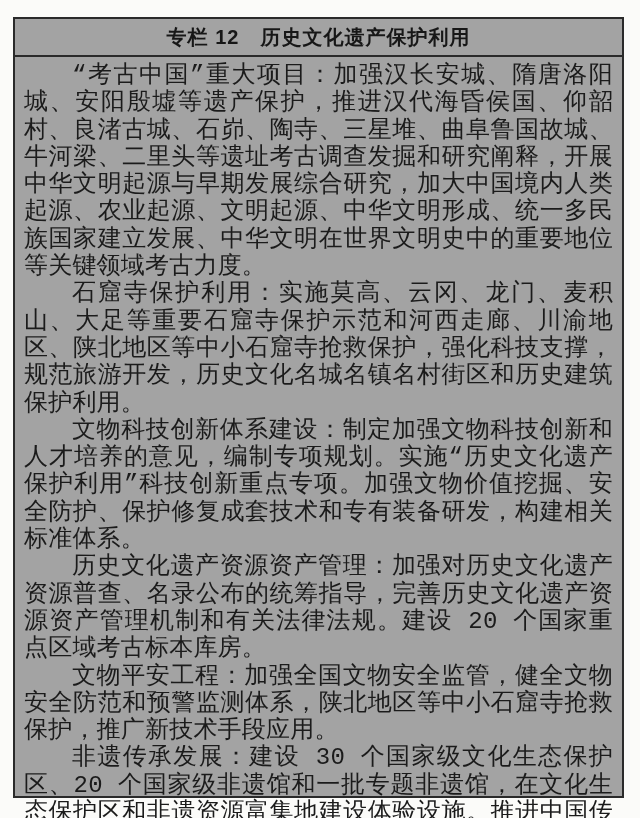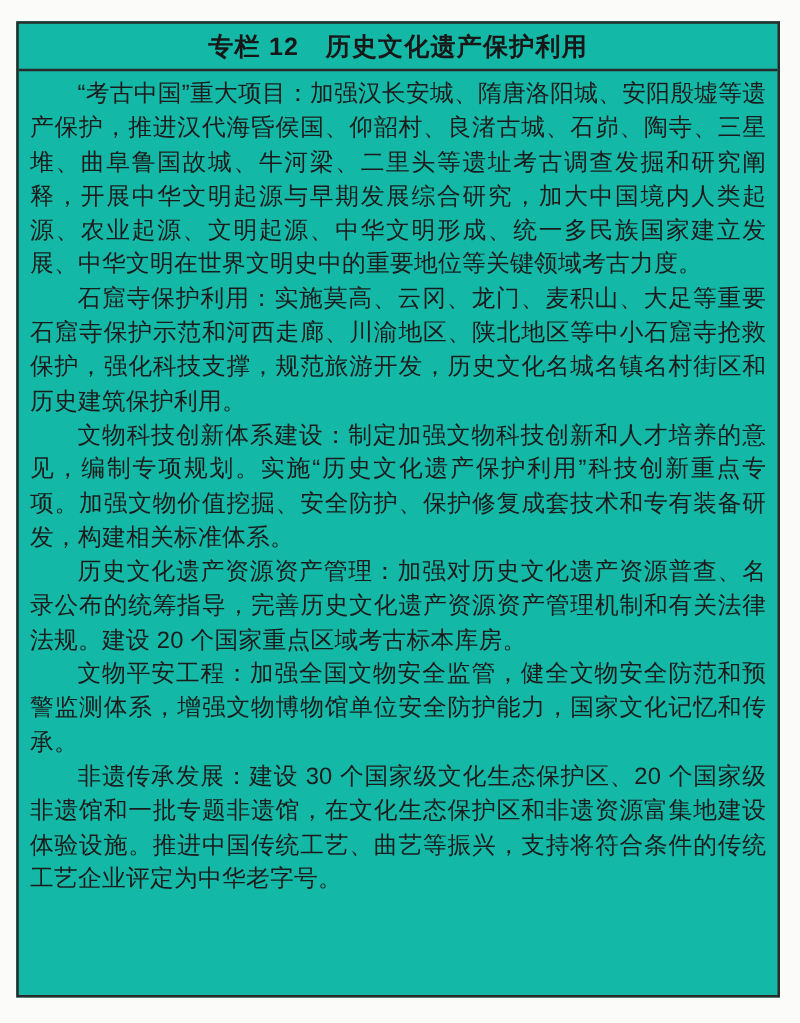--- a/index.html
+++ b/index.html
@@ -15,21 +15,21 @@
     font-family: "Liberation Serif", "DejaVu Serif", serif;
   }
   .panel {
     position: absolute;
     left: 13px;
     top: 17px;
     width: 611px;
     height: 781px;
     box-sizing: border-box;
     border: 2px solid #2a2a2a;
-    background: #14b8a6;
+    background: #a3a3a3;
   }
   .panel-title {
     box-sizing: border-box;
     height: 38px;
     border-bottom: 2px solid #2a2a2a;
     display: flex;
     align-items: center;
     justify-content: center;
     font-family: "Liberation Sans", "DejaVu Sans", sans-serif;
     font-weight: bold;
@@ -38,35 +38,35 @@
     letter-spacing: 1px;
   }
   .panel-body {
     box-sizing: border-box;
     padding: 5px 9px 0 9px;
     color: #1b1b1b;
   }
   .panel-body p {
     margin: 0;
     text-indent: 2em;
-    font-size: 19px;
+    font-size: 24px;
     line-height: 27.3px;
     text-align: justify;
     letter-spacing: 0.2px;
-    font-family: Liberation Sans, sans-serif;
+    font-family: Liberation Mono, monospace;
   }
 </style>
 </head>
 <body>
 
 <div class="panel">
   <div class="panel-title">
     <span>专栏 12　历史文化遗产保护利用</span>
   </div>
   <div class="panel-body">
     <p>“考古中国”重大项目：加强汉长安城、隋唐洛阳城、安阳殷墟等遗产保护，推进汉代海昏侯国、仰韶村、良渚古城、石峁、陶寺、三星堆、曲阜鲁国故城、牛河梁、二里头等遗址考古调查发掘和研究阐释，开展中华文明起源与早期发展综合研究，加大中国境内人类起源、农业起源、文明起源、中华文明形成、统一多民族国家建立发展、中华文明在世界文明史中的重要地位等关键领域考古力度。</p>
     <p>石窟寺保护利用：实施莫高、云冈、龙门、麦积山、大足等重要石窟寺保护示范和河西走廊、川渝地区、陕北地区等中小石窟寺抢救保护，强化科技支撑，规范旅游开发，历史文化名城名镇名村街区和历史建筑保护利用。</p>
     <p>文物科技创新体系建设：制定加强文物科技创新和人才培养的意见，编制专项规划。实施“历史文化遗产保护利用”科技创新重点专项。加强文物价值挖掘、安全防护、保护修复成套技术和专有装备研发，构建相关标准体系。</p>
     <p>历史文化遗产资源资产管理：加强对历史文化遗产资源普查、名录公布的统筹指导，完善历史文化遗产资源资产管理机制和有关法律法规。建设 20 个国家重点区域考古标本库房。</p>
-    <p>文物平安工程：加强全国文物安全监管，健全文物安全防范和预警监测体系，增强文物博物馆单位安全防护能力，国家文化记忆和传承。</p>
+    <p>文物平安工程：加强全国文物安全监管，健全文物安全防范和预警监测体系，陕北地区等中小石窟寺抢救保护，推广新技术手段应用。</p>
     <p>非遗传承发展：建设 30 个国家级文化生态保护区、20 个国家级非遗馆和一批专题非遗馆，在文化生态保护区和非遗资源富集地建设体验设施。推进中国传统工艺、曲艺等振兴，支持将符合条件的传统工艺企业评定为中华老字号。</p>
   </div>
 </div>
 
 </body></html>

